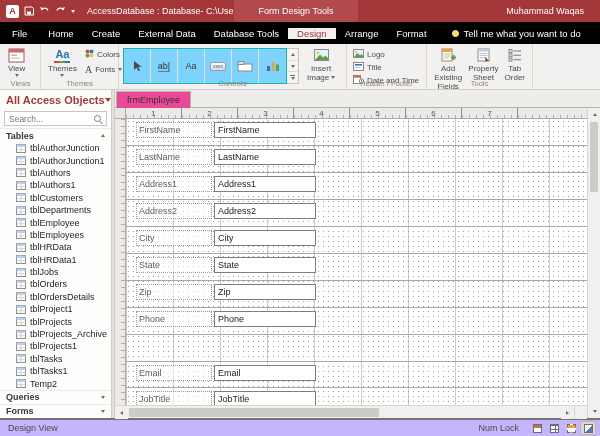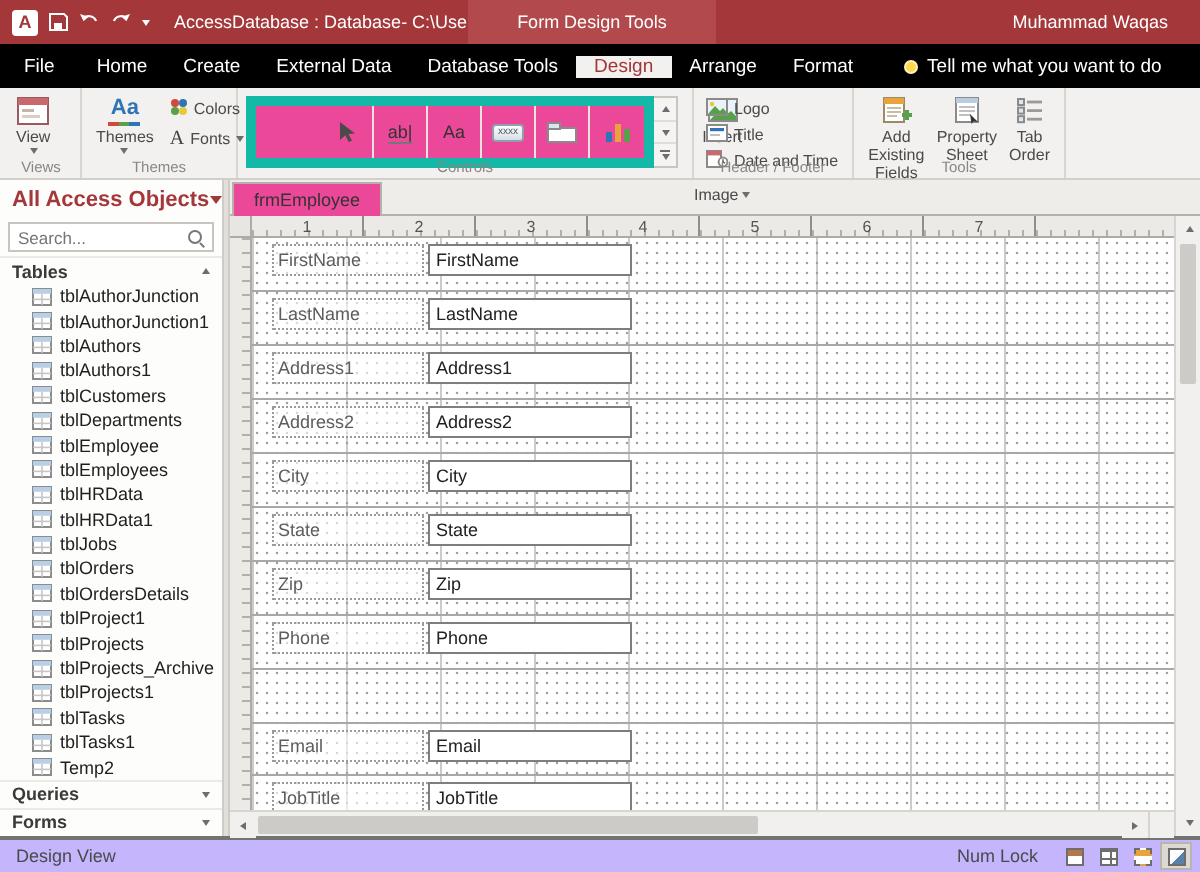--- a/index.html
+++ b/index.html
@@ -31,21 +31,21 @@
   .bigbtn .ic { height:16px; display:flex; align-items:center; justify-content:center; margin-bottom:1px; }
   .smallcol { display:flex; flex-direction:column; justify-content:flex-start; gap:2px; padding-top:2px; }
   .smallbtn { display:flex; align-items:center; gap:3px; font-size:8px; color:#4a4a4a; height:13px; padding:0 2px; cursor:default; white-space:nowrap; }
   .tri-down { width:0; height:0; border-left:2.5px solid transparent; border-right:2.5px solid transparent; border-top:3.5px solid #6d6d6d; display:inline-block; }
   .tri-up { width:0; height:0; border-left:2.5px solid transparent; border-right:2.5px solid transparent; border-bottom:3.5px solid #6d6d6d; display:inline-block; }
   .tri-left { width:0; height:0; border-top:2.5px solid transparent; border-bottom:2.5px solid transparent; border-right:3.5px solid #6d6d6d; display:inline-block; }
   .tri-right { width:0; height:0; border-top:2.5px solid transparent; border-bottom:2.5px solid transparent; border-left:3.5px solid #6d6d6d; display:inline-block; }
   .aa-icon { font-size:11px; font-weight:bold; color:#2e75b6; line-height:12px; }
   .aa-bar { width:16px; height:2px; background:linear-gradient(to right,#d04a3a 0 33%,#58a04c 33% 66%,#2e75b6 66%); margin-top:1px; }
   .gallery-wrap { display:flex; align-items:flex-start; padding-top:2px; }
-  .gallery { background:#ec4899; border:5px solid #14b8a6; height:36px; display:flex;padding-left:32px; }
+  .gallery { background:#7dd3fc; border:1px solid #14b8a6; height:36px; display:flex; }
   .gcell { width:27px; display:flex; flex-direction:column; align-items:center; justify-content:center; border-right:1px solid #e6e3df; font-size:10px; color:#333; cursor:default; }
   .gcell:last-child { border-right:none; }
   .gtxt { font-size:9px; color:#333; }
   .btn-chip { border:1px solid #8f9fae; border-radius:2px; background:linear-gradient(#fdfdfd,#d8dee5); font-size:5px; color:#44566b; padding:1px 2px; line-height:1; }
   .gscroll { width:12px; height:36px; border:1px solid #c8c4be; border-left:none; display:flex; flex-direction:column; background:#f6f4f2; }
   .gs-btn { flex:1; display:flex; align-items:center; justify-content:center; border-bottom:1px solid #e0ddd8; cursor:default; }
   .gs-btn:last-child { border-bottom:none; }
   .gs-more { display:flex; flex-direction:column; align-items:center; gap:1px; }
   .gs-more .bar { width:5px; height:1px; background:#6d6d6d; }
   .hf-icon { display:inline-block; }
@@ -265,21 +265,21 @@
       </div>
       <div class="bigbtn" style="margin-left:2px;">
         <span class="ic">
           <svg width="15" height="12" viewBox="0 0 15 12">
               <rect x="0.5" y="0.5" width="14" height="11" fill="#eaf2fb" stroke="#8a8a8a"></rect>
               <circle cx="4" cy="4" r="1.4" fill="#e8c93d"></circle>
               <path d="M1 11 L6 5.5 L9 8.5 L11.5 6.5 L14 9 L14 11 Z" fill="#58a04c"></path>
             </svg>
         </span>
         <span>Insert</span>
-        <span style="display:flex; align-items:center; gap:2px;margin-top:20px;">
+        <span style="display:flex; align-items:center; gap:2px;">
           <span>Image</span>
           <span class="tri-down"></span>
         </span>
       </div>
       <div class="rgroup-label">Controls</div>
     </div>
 
     <div class="rgroup" style="width:80px;">
       <div class="smallcol" style="gap:0;">
         <div class="smallbtn">

